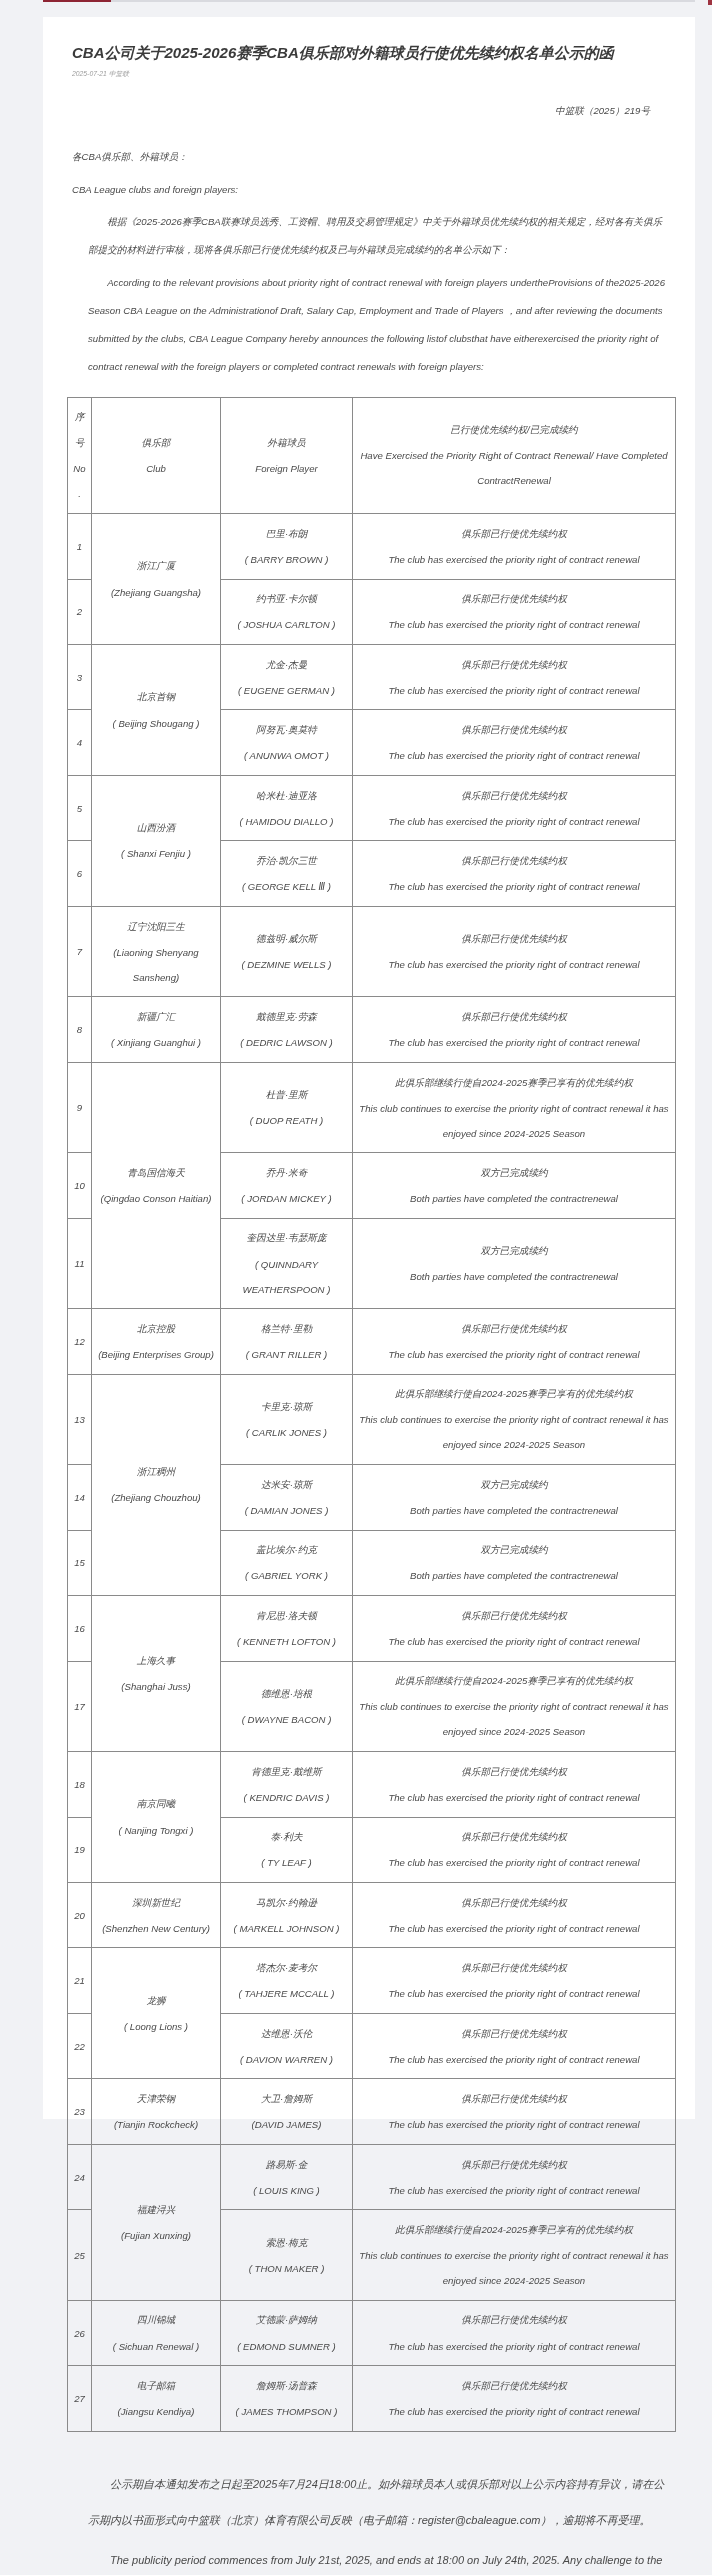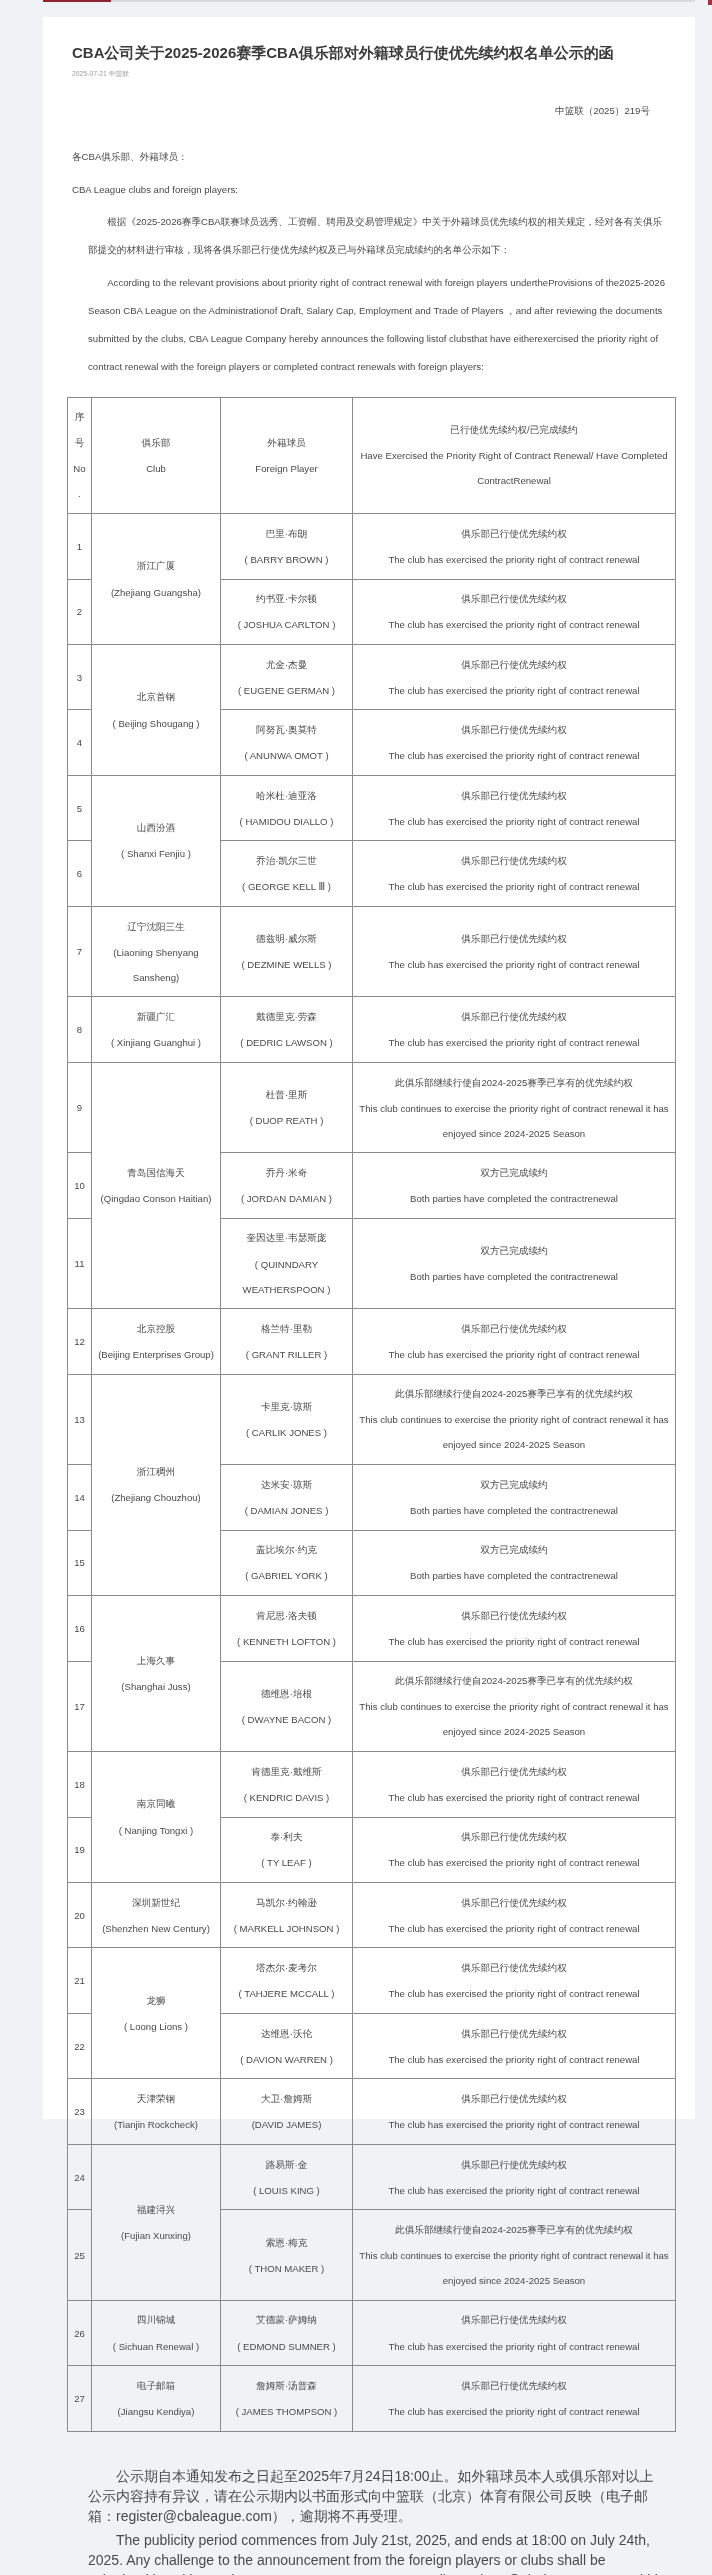--- a/index.html
+++ b/index.html
@@ -7,42 +7,42 @@
     background:#f1f2f5;
     font-family:"Liberation Sans","DejaVu Sans",sans-serif;
     color:#4a4a4a;
   }
   .page { position:relative; width:712px; height:2576px; overflow:hidden; }
   .top-line { position:absolute; top:0; left:43px; width:652px; height:1.7px; background:#d9dadf; }
   .top-line-red { position:absolute; top:0; left:43px; width:68px; height:2.3px; background:#8e2433; }
   .scroll-thumb { position:absolute; top:0; right:0; width:4.5px; height:4.5px; background:#9e3340; }
   .card {
     position:absolute; left:43px; top:17px; width:652px; height:2102px;
-    background:#ffffff; box-sizing:border-box; padding:25px 29px 22.5px;
+    background:#ffffff; box-sizing:border-box; padding:25px 29px 22.5px;font-style:italic;
   }
   .title {
     font-size:15px; font-weight:600; color:#3b3b3b;
     margin:0 0 5.6px; line-height:21.4px;
   }
   .dateline { font-size:6.8px; color:#9c9c9c; margin:0 0 11.3px; }
   p.doc-no { text-align:right; font-size:9.6px; line-height:32px; margin:16px; font-weight:300; }
   p.body-par { font-size:9.6px; line-height:28px; margin:0 0 4.5px; font-weight:300; }
   p.indent { text-indent:2em;margin-left:16px; }
   table.renewal {
     border-collapse:collapse; width:608px; margin:16px 0 34px -5px;
     table-layout:fixed;
   }
   table.renewal td {
     border:0.6px solid #8a8a8a; text-align:center; vertical-align:middle;
     padding:5.6px 4.5px; font-size:9.6px; color:#4a4a4a; word-wrap:break-word;
   }
   table.renewal tr { height:64px; }
   table.renewal tr.head-row { height:86px; }
   .cell-line { line-height:25px; margin:1.1px 0; }
-  .footer-par { font-size:14px; line-height:20px; margin:0 0 4.5px; }
+  .footer-par { font-size:11px; line-height:36px; margin:0 0 4.5px; }
 </style>
 </head>
 <body>
 
 <div class="page">
   <div class="top-line"></div>
   <div class="top-line-red"></div>
   <div class="scroll-thumb"></div>
 
   <div class="card">
@@ -223,21 +223,21 @@
               <div class="cell-line">此俱乐部继续行使自2024-2025赛季已享有的优先续约权</div>
               <div class="cell-line">This club continues to exercise the priority right of contract renewal it has enjoyed since 2024-2025 Season</div>
             </td>
           </tr>
           <tr>
             <td>
               <div class="cell-line">10</div>
             </td>
             <td>
               <div class="cell-line">乔丹·米奇</div>
-              <div class="cell-line">( JORDAN DAMIAN )</div>
+              <div class="cell-line">( JORDAN MICKEY )</div>
             </td>
             <td>
               <div class="cell-line">双方已完成续约</div>
               <div class="cell-line">Both parties have completed the contractrenewal</div>
             </td>
           </tr>
           <tr>
             <td>
               <div class="cell-line">11</div>
             </td>

